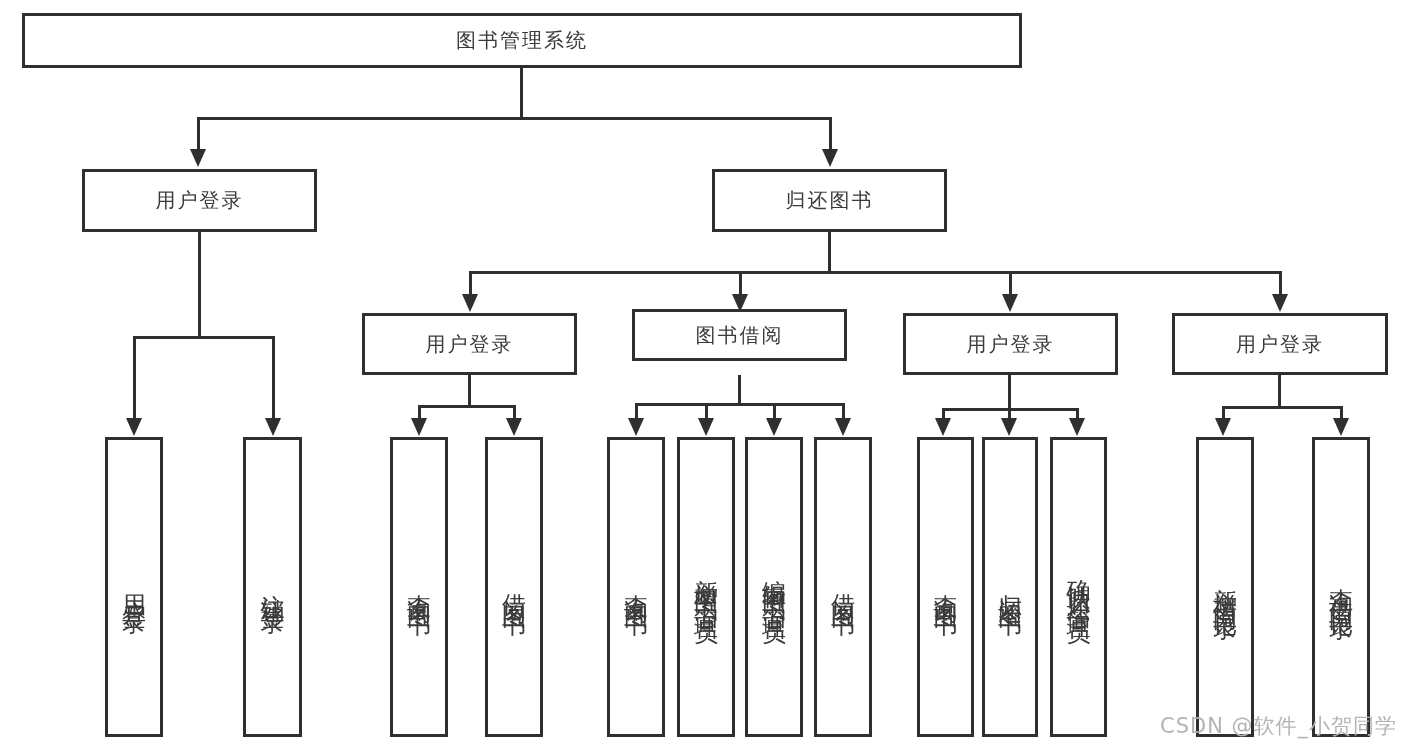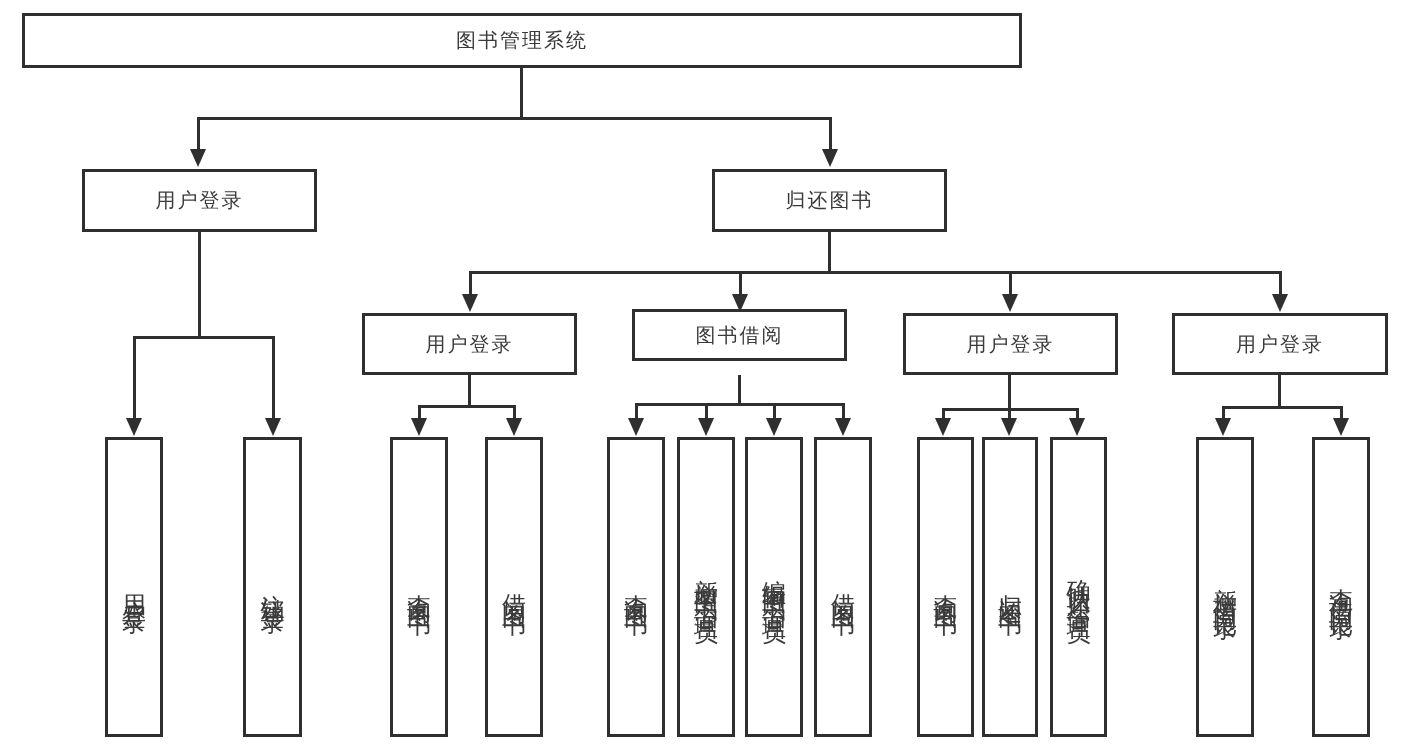--- a/index.html
+++ b/index.html
@@ -74,20 +74,21 @@
   <div class="node leaf" style="left:745px;top:437px;width:58px;height:300px">编辑图书（管理员）</div>
   <div class="node leaf" style="left:814px;top:437px;width:58px;height:300px">借阅图书</div>
 
   <div class="node leaf" style="left:917px;top:437px;width:57px;height:300px">查询图书</div>
   <div class="node leaf" style="left:982px;top:437px;width:56px;height:300px">归还图书</div>
   <div class="node leaf" style="left:1050px;top:437px;width:57px;height:300px">确认归还（管理员）</div>
 
   <div class="node leaf" style="left:1196px;top:437px;width:58px;height:300px">新增借阅记录</div>
   <div class="node leaf" style="left:1312px;top:437px;width:58px;height:300px">查询借阅记录</div>
 
+  <div class="watermark">CSDN @软件_小贺同学</div>
 
 <div class="vline" style="left: 519.5px; top: 68px; width: 3px; height: 52px;"></div>
     <div class="hline" style="left: 196.5px; top: 116.5px; width: 635px; height: 3px;"></div>
     <div class="vline" style="left: 196.5px; top: 118px; width: 3px; height: 35px;"></div>
     <div class="arrow" style="left: 190px; top: 149px;"></div>
     <div class="vline" style="left: 828.5px; top: 118px; width: 3px; height: 35px;"></div>
     <div class="arrow" style="left: 822px; top: 149px;"></div>
     <div class="vline" style="left: 197.5px; top: 232px; width: 3px; height: 107px;"></div>
     <div class="hline" style="left: 132.5px; top: 335.5px; width: 142px; height: 3px;"></div>
     <div class="vline" style="left: 132.5px; top: 337px; width: 3px; height: 85px;"></div>

